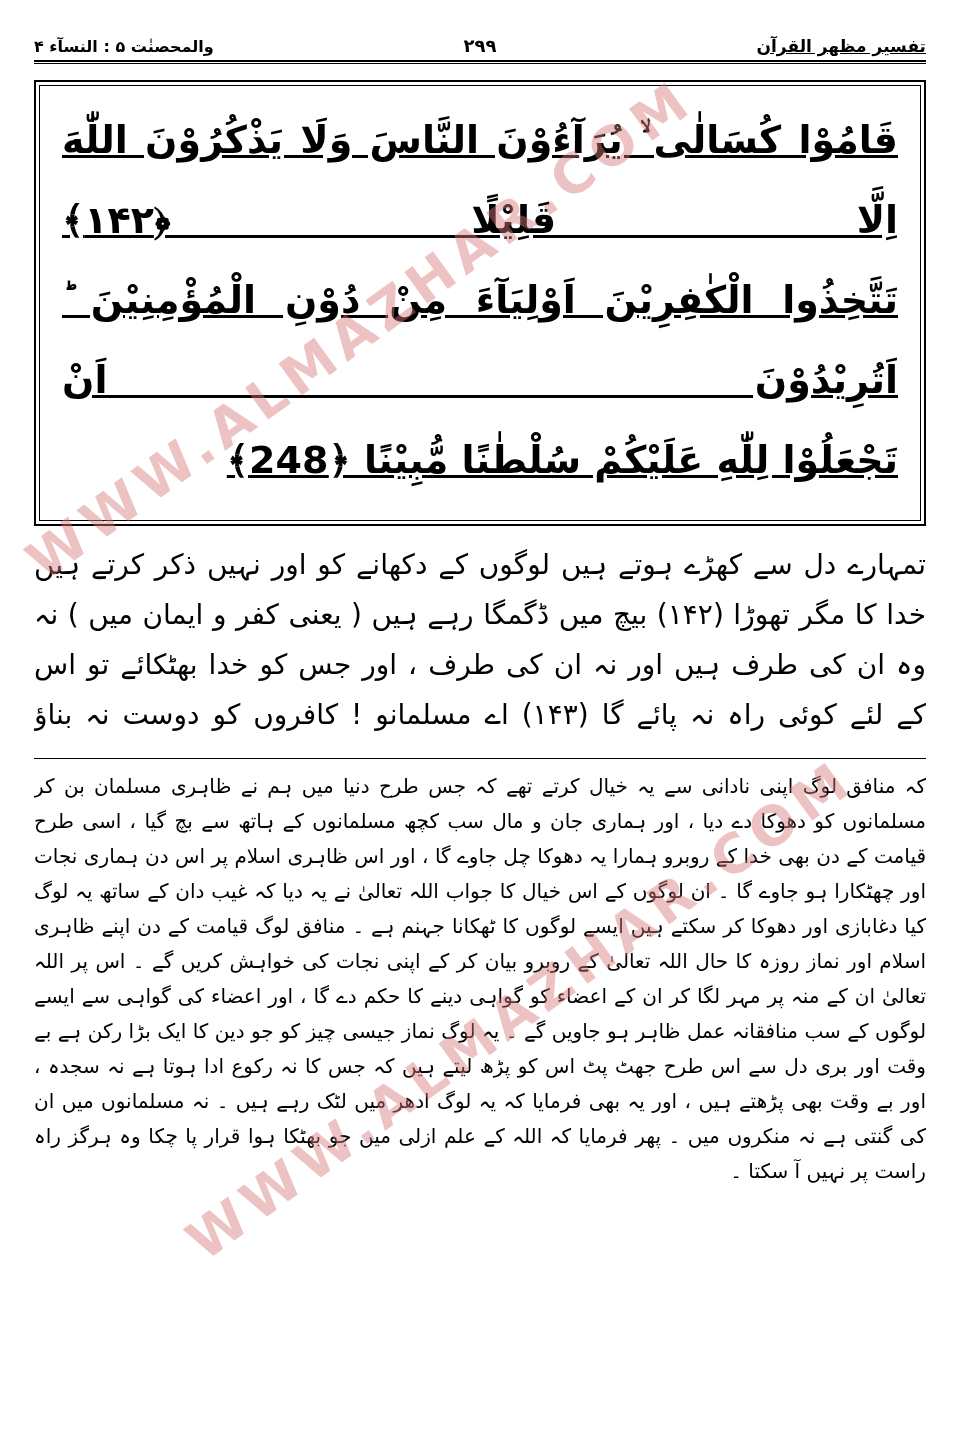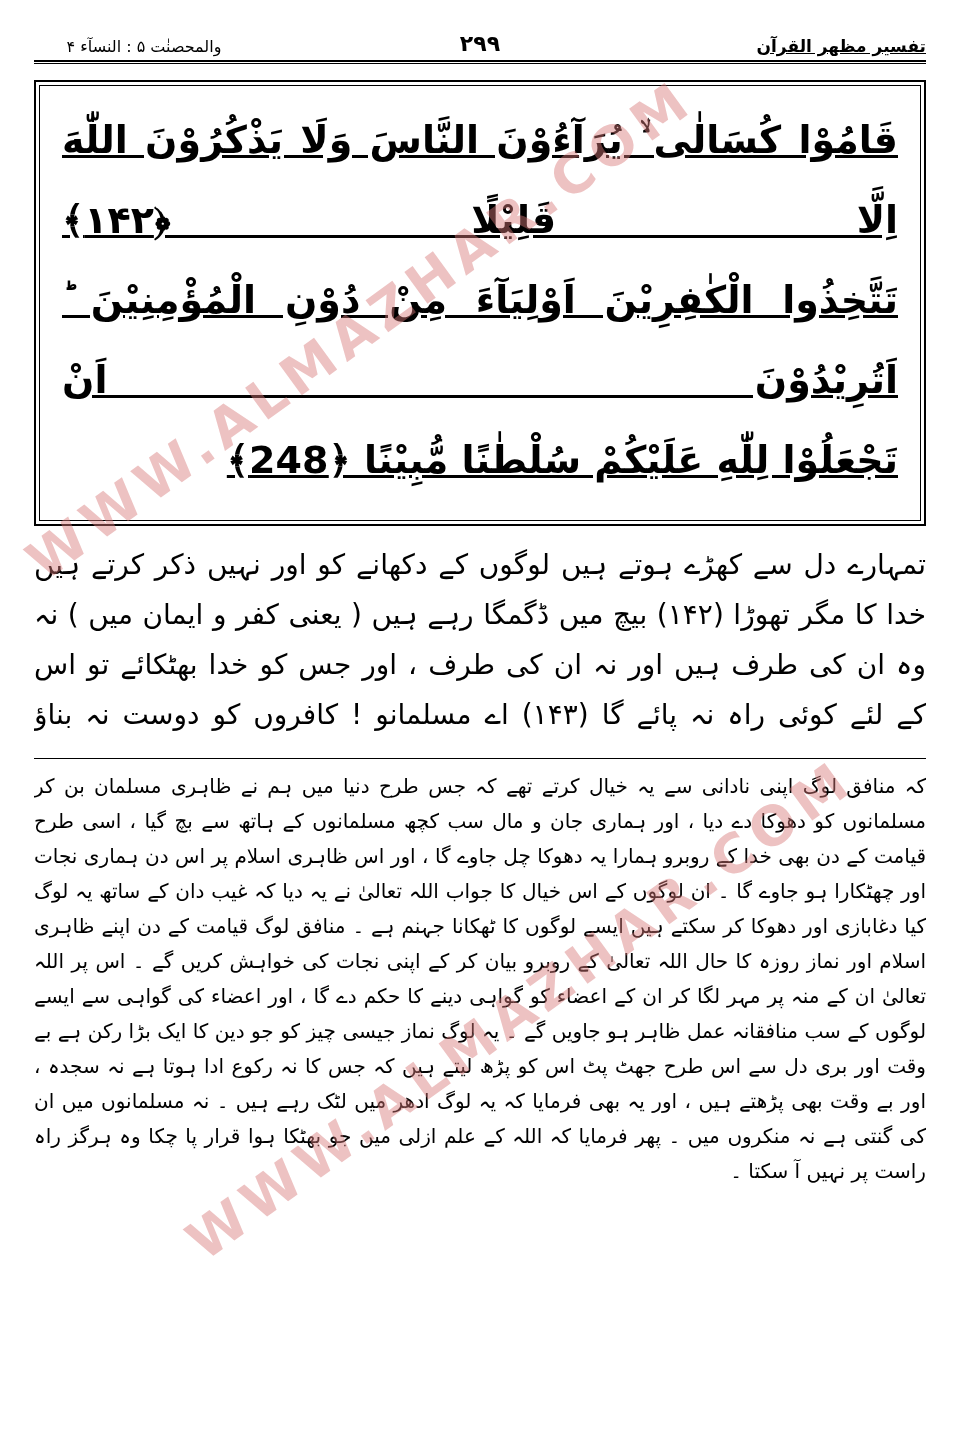--- a/index.html
+++ b/index.html
@@ -3,22 +3,22 @@
 <meta charset="utf-8">
 <style>
   * { margin:0; padding:0; box-sizing:border-box; }
   html,body { width:960px; height:1450px; background:#ffffff; overflow:hidden; }
   body { font-family:"DejaVu Sans", sans-serif; color:#000; direction:rtl; position:relative; }
 
   .page { position:relative; width:960px; height:1450px; padding:26px 34px 10px 34px; z-index:1; }
 
   
   .header { direction:ltr; display:flex; align-items:flex-end; justify-content:space-between; height:30px; }
-  .header .h-left  { direction:rtl; font-size:16px; font-weight:normal; width:220px; text-align:center; }
-  .header .h-page  { font-size:22px; font-weight:bold; text-align:center; flex:1; }
+  .header .h-left  { direction:rtl; font-size:16px; font-weight:bold; width:220px; text-align:left; }
+  .header .h-page  { font-size:18px; font-weight:bold; text-align:center; flex:1; }
   .header .h-right { direction:rtl; font-size:17px; font-weight:bold; width:220px; text-align:right;text-decoration:underline; }
   .header-rule { border-top:2px solid #000; border-bottom:1px solid #000; height:4px; margin-top:4px; }
 
   
   .quran-box { margin-top:16px; border:2px solid #000; padding:3px; }
   .quran-inner { border:1px solid #000; padding:14px 22px 20px 22px;text-decoration:underline; }
   .quran-line {
     direction:rtl;
     font-size:38px; font-weight:bold; line-height:80px;
     text-align:justify; text-align-last:justify;

